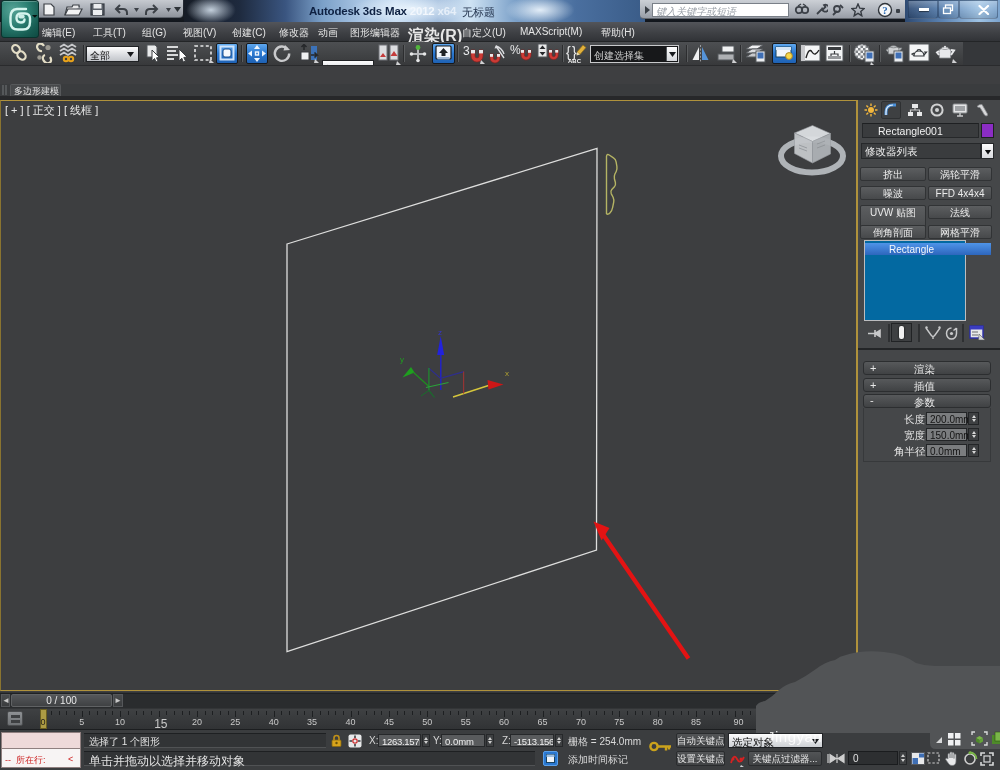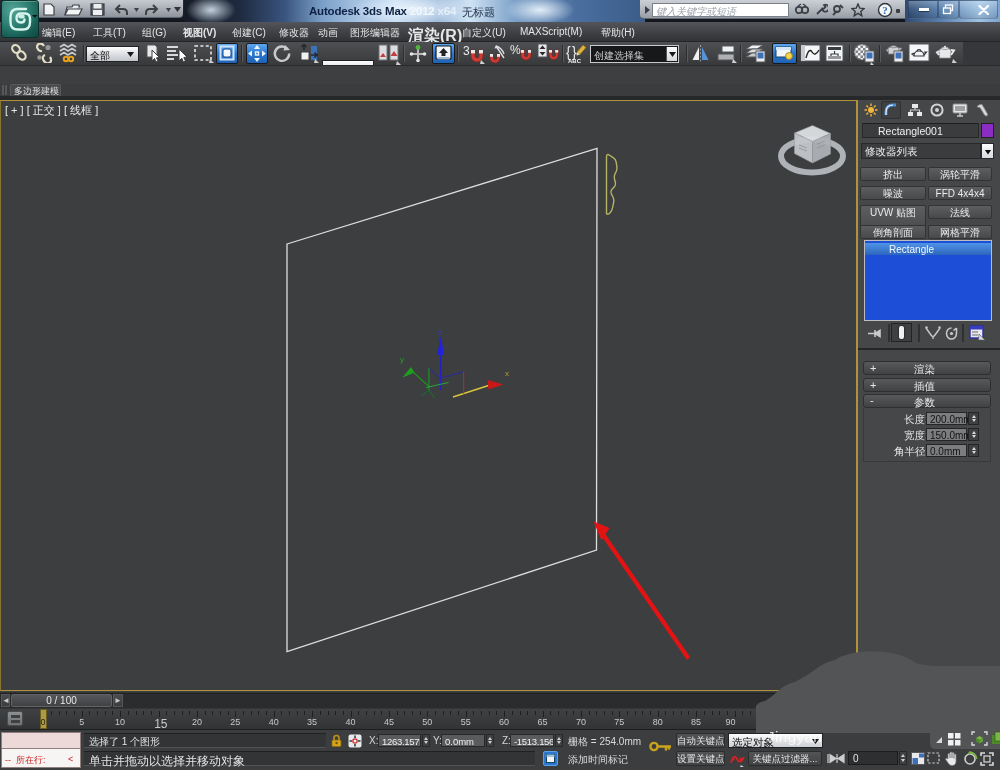--- a/index.html
+++ b/index.html
@@ -65,21 +65,21 @@
         <circle cx="8" cy="8" r="6.5" fill="#f4f6f8" stroke="#2f343a" stroke-width="1.4"></circle>
         <text x="8" y="12" font-size="11" font-weight="bold" fill="#2867b0" text-anchor="middle" font-family="Liberation Serif,serif">?</text>
       </svg>
   <div class="a" style="left:896px;top:9px;width:4px;height:4px;background:#3a3f46;border-radius:1px;"></div>
 </div>
 
 <div class="a" style="left:0;top:22px;width:1000px;height:20px;background:linear-gradient(#53555a,#3f4145 55%,#313337);border-bottom:1px solid #232527;">
   <div class="txt" style="left:42px;top:4px;font-size:10px;color:#e6e6e6;">编辑(E)</div>
   <div class="txt" style="left:93px;top:4px;font-size:10px;color:#e6e6e6;">工具(T)</div>
   <div class="txt" style="left:142px;top:4px;font-size:10px;color:#e6e6e6;">组(G)</div>
-  <div class="txt" style="left:183px;top:4px;font-size:10px;color:#e6e6e6;font-weight:bold;">视图(V)</div>
+  <div class="txt" style="left:183px;top:4px;font-size:10px;color:#e6e6e6;">视图(V)</div>
   <div class="txt" style="left:232px;top:4px;font-size:10px;color:#e6e6e6;">创建(C)</div>
   <div class="txt" style="left:279px;top:4px;font-size:10px;color:#e6e6e6;">修改器</div>
   <div class="txt" style="left:318px;top:4px;font-size:10px;color:#e6e6e6;">动画</div>
   <div class="txt" style="left:350px;top:4px;font-size:10px;color:#e6e6e6;">图形编辑器</div>
   <div class="txt" style="left:408px;top:4px;font-size:16px;color:#e6e6e6;font-weight:bold;">渲染(R)</div>
   <div class="txt" style="left:462px;top:4px;font-size:10px;color:#e6e6e6;">自定义(U)</div>
   <div class="txt" style="left:520px;top:4px;font-size:10px;color:#e6e6e6;">MAXScript(M)</div>
   <div class="txt" style="left:601px;top:4px;font-size:10px;color:#e6e6e6;">帮助(H)</div>
 </div>
 
@@ -467,21 +467,21 @@
 
   <div class="a" style="left:2px;top:66.5px;width:66px;height:14px;background:linear-gradient(#5c5e60,#47494b);border:1px solid #313335;border-radius:2px;text-align:center;font-size:10px;color:#ebebeb;line-height:13px;">挤出</div>
   <div class="a" style="left:70px;top:66.5px;width:64px;height:14px;background:linear-gradient(#5c5e60,#47494b);border:1px solid #313335;border-radius:2px;text-align:center;font-size:10px;color:#ebebeb;line-height:13px;">涡轮平滑</div>
   <div class="a" style="left:2px;top:85.9px;width:66px;height:14px;background:linear-gradient(#5c5e60,#47494b);border:1px solid #313335;border-radius:2px;text-align:center;font-size:10px;color:#ebebeb;line-height:13px;">噪波</div>
   <div class="a" style="left:70px;top:85.9px;width:64px;height:14px;background:linear-gradient(#5c5e60,#47494b);border:1px solid #313335;border-radius:2px;text-align:center;font-size:10px;color:#ebebeb;line-height:13px;">FFD 4x4x4</div>
   <div class="a" style="left:2px;top:105.3px;width:66px;height:28px;background:linear-gradient(#5c5e60,#47494b);border:1px solid #313335;border-radius:2px;text-align:center;font-size:10px;color:#ebebeb;line-height:13px;">UVW 贴图</div>
   <div class="a" style="left:70px;top:105.3px;width:64px;height:14px;background:linear-gradient(#5c5e60,#47494b);border:1px solid #313335;border-radius:2px;text-align:center;font-size:10px;color:#ebebeb;line-height:13px;">法线</div>
   <div class="a" style="left:2px;top:124.7px;width:66px;height:14px;background:linear-gradient(#5c5e60,#47494b);border:1px solid #313335;border-radius:2px;text-align:center;font-size:10px;color:#ebebeb;line-height:13px;">倒角剖面</div>
   <div class="a" style="left:70px;top:124.7px;width:64px;height:14px;background:linear-gradient(#5c5e60,#47494b);border:1px solid #313335;border-radius:2px;text-align:center;font-size:10px;color:#ebebeb;line-height:13px;">网格平滑</div>
 
-  <div class="a" style="left:6px;top:140px;width:128px;height:81px;background:#1d4ed8;border:1px solid #bcbdbf;">
+  <div class="a" style="left:6px;top:140px;width:102px;height:81px;background:#0369a1;border:1px solid #bcbdbf;">
     <div class="a" style="left:0px;top:2px;width:126px;height:12px;background:linear-gradient(#4f94e8,#2d66bd);"></div>
     <div class="txt" style="left:24px;top:3px;font-size:10px;color:#f4f8fc;">Rectangle</div>
   </div>
 
   <svg class="a" style="left:9px;top:226px;" width="16" height="15">
         <path d="M1,7.5 L8,7.5 M8,4 L8,11 M8,7.5 L13,4.5 L13,10.5 Z" stroke="#c8c9ca" stroke-width="1.6" fill="#c8c9ca"></path>
       </svg>
   <div class="a" style="left:30px;top:224px;width:2px;height:18px;background:#2e3032;"></div>
   <div class="a" style="left:33px;top:223px;width:21px;height:19px;background:#3e4042;border:1px solid #212325;"></div>
   <div class="a" style="left:41px;top:226px;width:5px;height:13px;background:#f0f0f0;border-radius:2px;box-shadow:0 0 2px #000;"></div>
@@ -649,21 +649,21 @@
       <i style="position:absolute;left:673.1px;top:2px;width:1px;height:4px;background:#1d1f21"></i>
       <i style="position:absolute;left:680.7px;top:2px;width:1px;height:4px;background:#1d1f21"></i>
       <i style="position:absolute;left:688.4px;top:2px;width:1px;height:4px;background:#1d1f21"></i>
       <i style="position:absolute;left:696.1px;top:2px;width:1px;height:6px;background:#1d1f21"></i>
       <i style="position:absolute;left:687.1px;top:8px;width:18px;text-align:center;font-size:9px;color:#c9c9c9;font-style:normal">85</i>
       <i style="position:absolute;left:703.8px;top:2px;width:1px;height:4px;background:#1d1f21"></i>
       <i style="position:absolute;left:711.5px;top:2px;width:1px;height:4px;background:#1d1f21"></i>
       <i style="position:absolute;left:719.1px;top:2px;width:1px;height:4px;background:#1d1f21"></i>
       <i style="position:absolute;left:726.8px;top:2px;width:1px;height:4px;background:#1d1f21"></i>
       <i style="position:absolute;left:734.5px;top:2px;width:1px;height:6px;background:#1d1f21"></i>
-      <i style="position:absolute;left:725.5px;top:8px;width:18px;text-align:left;font-size:9px;color:#c9c9c9;font-style:normal">90</i>
+      <i style="position:absolute;left:725.5px;top:8px;width:18px;text-align:right;font-size:9px;color:#c9c9c9;font-style:normal">90</i>
       <i style="position:absolute;left:742.2px;top:2px;width:1px;height:4px;background:#1d1f21"></i>
       <i style="position:absolute;left:749.9px;top:2px;width:1px;height:4px;background:#1d1f21"></i>
       <i style="position:absolute;left:757.5px;top:2px;width:1px;height:4px;background:#1d1f21"></i>
       <i style="position:absolute;left:765.2px;top:2px;width:1px;height:4px;background:#1d1f21"></i>
       <i style="position:absolute;left:772.9px;top:2px;width:1px;height:6px;background:#1d1f21"></i>
       <i style="position:absolute;left:763.9px;top:8px;width:18px;text-align:center;font-size:9px;color:#c9c9c9;font-style:normal">95</i>
       <i style="position:absolute;left:780.6px;top:2px;width:1px;height:4px;background:#1d1f21"></i>
       <i style="position:absolute;left:788.3px;top:2px;width:1px;height:4px;background:#1d1f21"></i>
       <i style="position:absolute;left:795.9px;top:2px;width:1px;height:4px;background:#1d1f21"></i>
       <i style="position:absolute;left:803.6px;top:2px;width:1px;height:4px;background:#1d1f21"></i>

